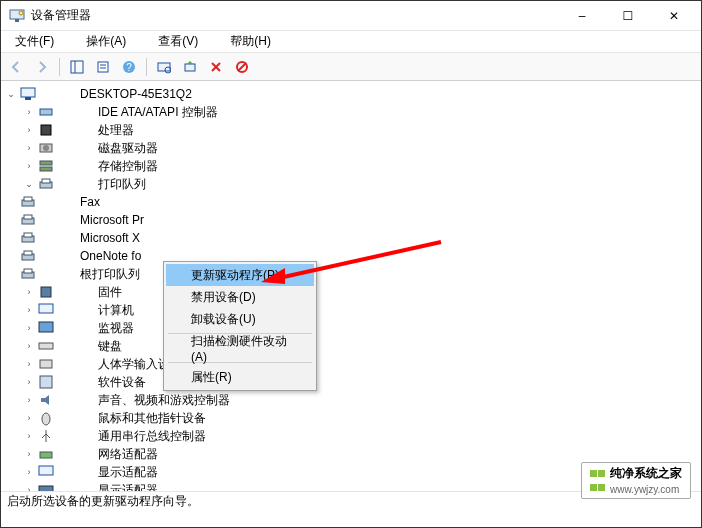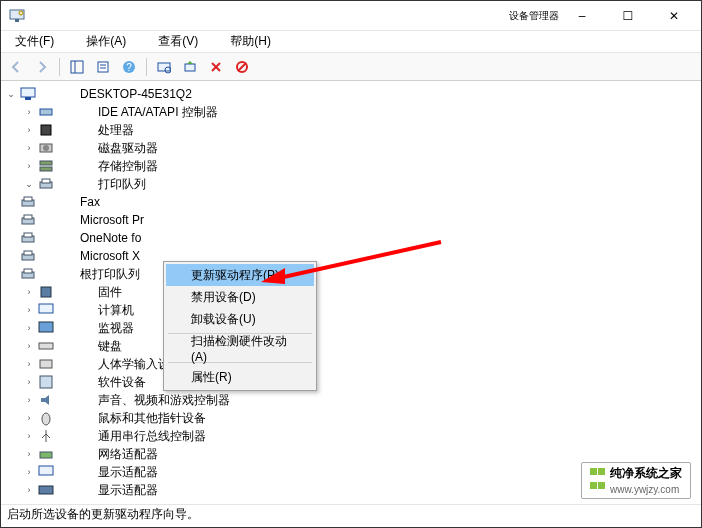--- a/index.html
+++ b/index.html
@@ -15,21 +15,21 @@
     border: 1px solid #333;
   }
   .titlebar {
     height: 30px;
     display: flex;
     align-items: center;
     padding: 0 4px 0 8px;
     border-bottom: 1px solid #e5e5e5;
   }
   .titlebar .app-icon { width: 16px; height: 16px; margin-right: 6px; }
-  .titlebar .title { flex: 1; font-size: 10px; text-align: right; }
+  .titlebar .title { flex: 1; font-size: 12px; }
   .win-btns { display: flex; }
   .win-btn { width: 46px; height: 30px; display: flex; align-items: center; justify-content: center; }
   .menubar {
     height: 22px;
     display: flex;
     align-items: center;
     padding: 0 6px;
     border-bottom: 1px solid #e5e5e5;
     gap: 16px;
   }
@@ -83,29 +83,30 @@
   }
   .watermark {
     position: absolute;
     right: 10px;
     bottom: 28px;
     background: rgba(255,255,255,.85);
     border: 1px solid #aaa;
     border-radius: 2px;
     padding: 2px 8px;
     display: flex;
+    align-items: center;
     gap: 4px;
     font-size: 12px;
     z-index: 5;
   }
   .wm-flag { display: inline-flex; }
   .wm-sq { width: 7px; height: 7px; margin: 0 1px 1px 0; }
   .statusbar {
     position: absolute;
-    left: 0; right: 0; bottom: 3px;
+    left: 0; right: 0; bottom: 16px;
     height: 20px;
     border-top: 1px solid #e5e5e5;
     display: flex; align-items: center;
     padding: 0 6px;
     font-size: 12px;
     background: #fff;
   }
 </style>
 </head>
 <body>
@@ -281,30 +282,30 @@
       </span>
     <span class="lbl">Microsoft Pr</span>
   </div>
   <div class="node indent2 stub">
     <span class="ic">
         <svg width="16" height="16">
           <rect x="2" y="6" width="12" height="6" fill="#bcd" stroke="#456"></rect>
           <rect x="4" y="3" width="8" height="4" fill="#fff" stroke="#456"></rect>
         </svg>
       </span>
+    <span class="lbl">Microsoft X</span>
+  </div>
+  <div class="node indent2 stub">
+    <span class="ic">
+        <svg width="16" height="16">
+          <rect x="2" y="6" width="12" height="6" fill="#bcd" stroke="#456"></rect>
+          <rect x="4" y="3" width="8" height="4" fill="#fff" stroke="#456"></rect>
+        </svg>
+      </span>
     <span class="lbl">OneNote fo</span>
-  </div>
-  <div class="node indent2 stub">
-    <span class="ic">
-        <svg width="16" height="16">
-          <rect x="2" y="6" width="12" height="6" fill="#bcd" stroke="#456"></rect>
-          <rect x="4" y="3" width="8" height="4" fill="#fff" stroke="#456"></rect>
-        </svg>
-      </span>
-    <span class="lbl">Microsoft X</span>
   </div>
   <div class="node indent2 stub">
     <span class="ic">
         <svg width="16" height="16">
           <rect x="2" y="6" width="12" height="6" fill="#bcd" stroke="#456"></rect>
           <rect x="4" y="3" width="8" height="4" fill="#fff" stroke="#456"></rect>
         </svg>
       </span>
     <span class="lbl">根打印队列</span>
   </div>

